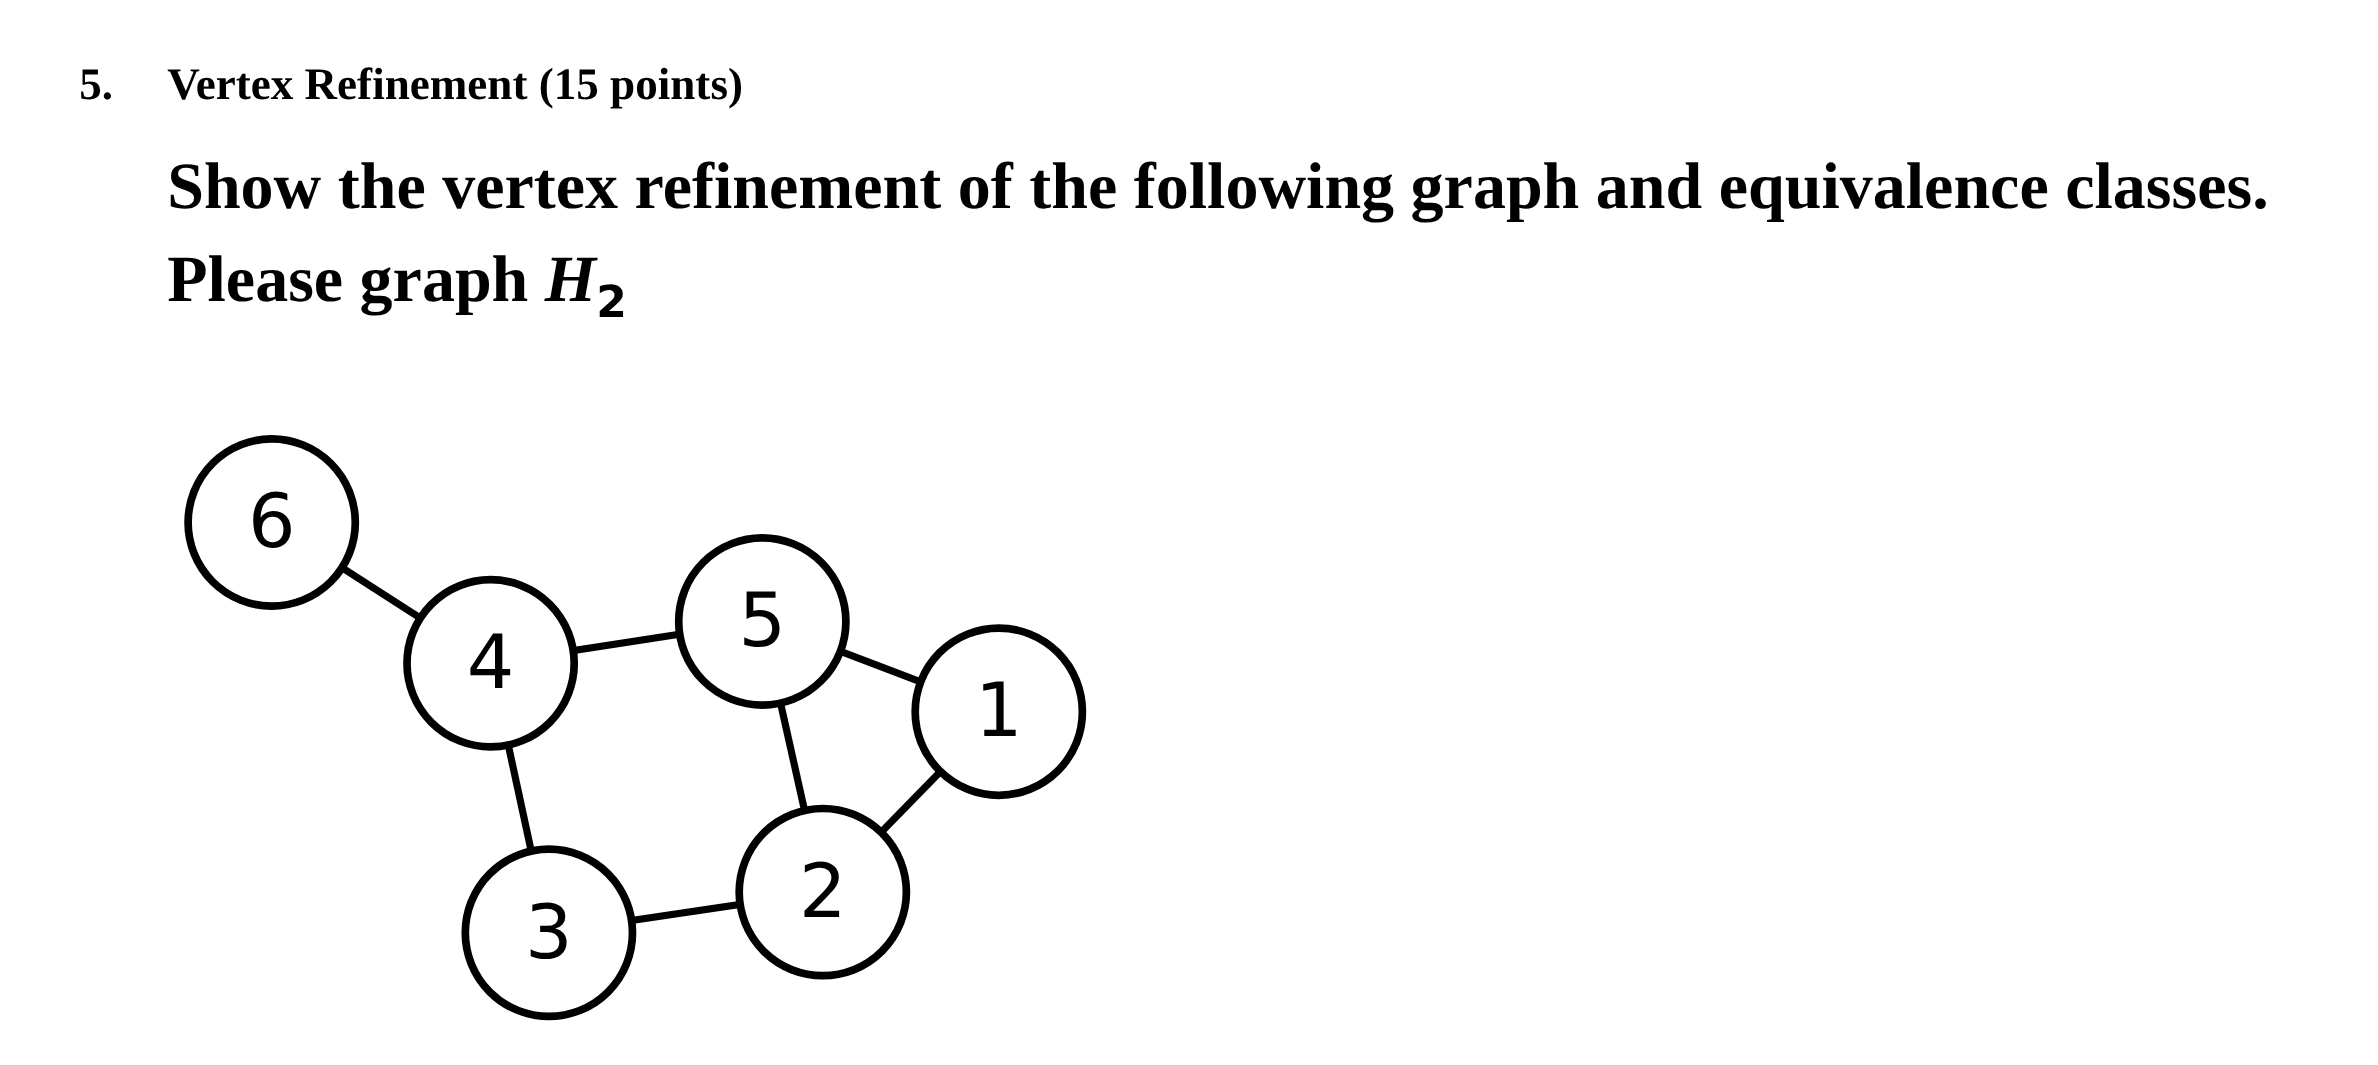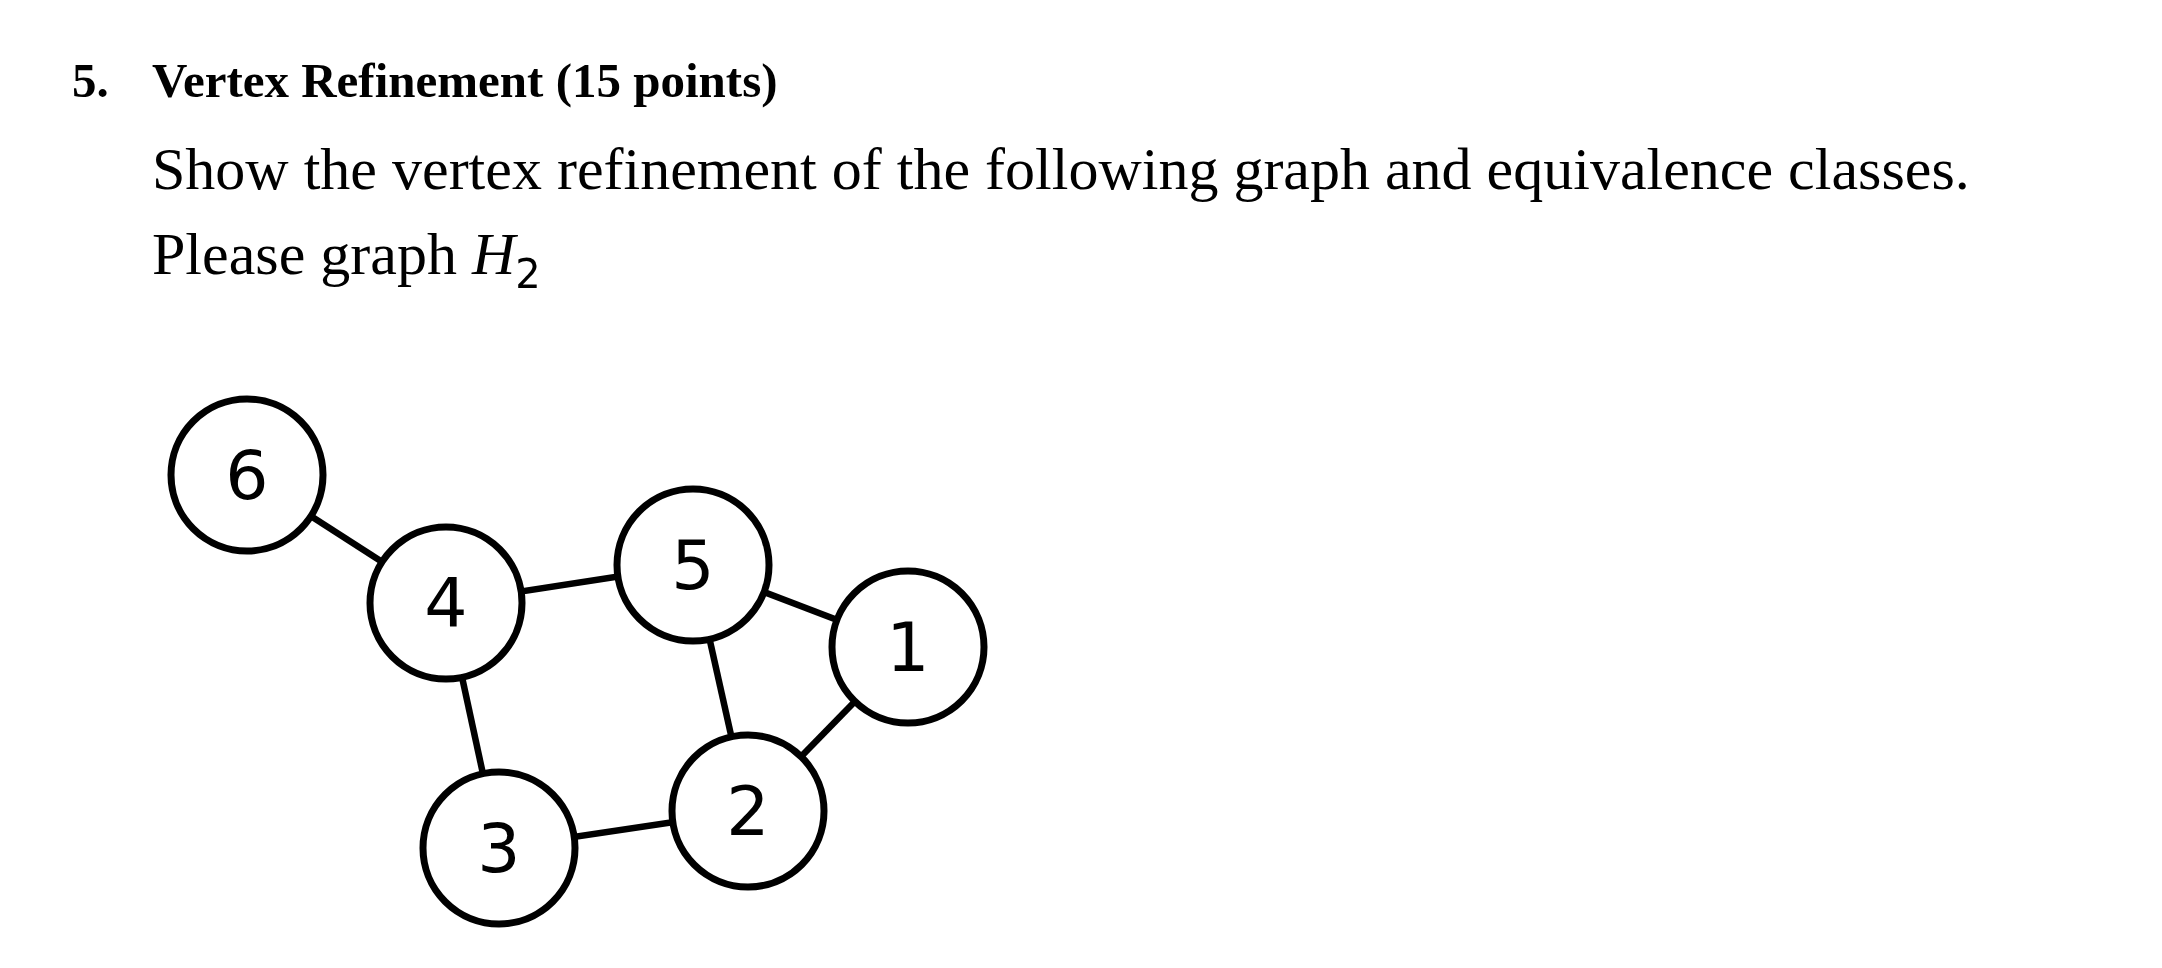--- a/index.html
+++ b/index.html
@@ -1,20 +1,20 @@
 <!DOCTYPE html>
 <html><head>
   <meta charset="utf-8">
   <style>
     html, body { margin: 0; padding: 0; background: #ffffff; }
     body { width: 2162px; height: 968px; position: relative; overflow: hidden;
            font-family: "Liberation Serif", "DejaVu Serif", serif; color: #000; }
-    .q-title { position: absolute; left: 72px; top: 52px; font-size: 49px; font-weight: bold; white-space: nowrap; }
+    .q-title { position: absolute; left: 72px; top: 52px; font-size: 41px; font-weight: bold; white-space: nowrap; }
     .q-num { display: inline-block; width: 80px; }
-    .q-line { position: absolute; left: 152px; font-size: 60px; white-space: nowrap; }
+    .q-line { position: absolute; left: 152px; font-size: 60px; white-space: nowrap; font-weight: bold; }
     .line1 { top: 135px; }
     .line2 { top: 220px; }
     .math-h { font-style: italic; }
     .math-sub { font-family: "DejaVu Sans", sans-serif; font-size: 40px; position: relative; top: 14px; }
     svg.graph { position: absolute; left: 0; top: 0; }
     .node ellipse { fill: #fff; stroke: #000; stroke-width: 7; }
     .node text { font-family: "DejaVu Sans", sans-serif; font-size: 68px; text-anchor: middle; dominant-baseline: central; fill: #000; }
     .edge { stroke: #000; stroke-width: 6.5; }
   </style>
 </head>

